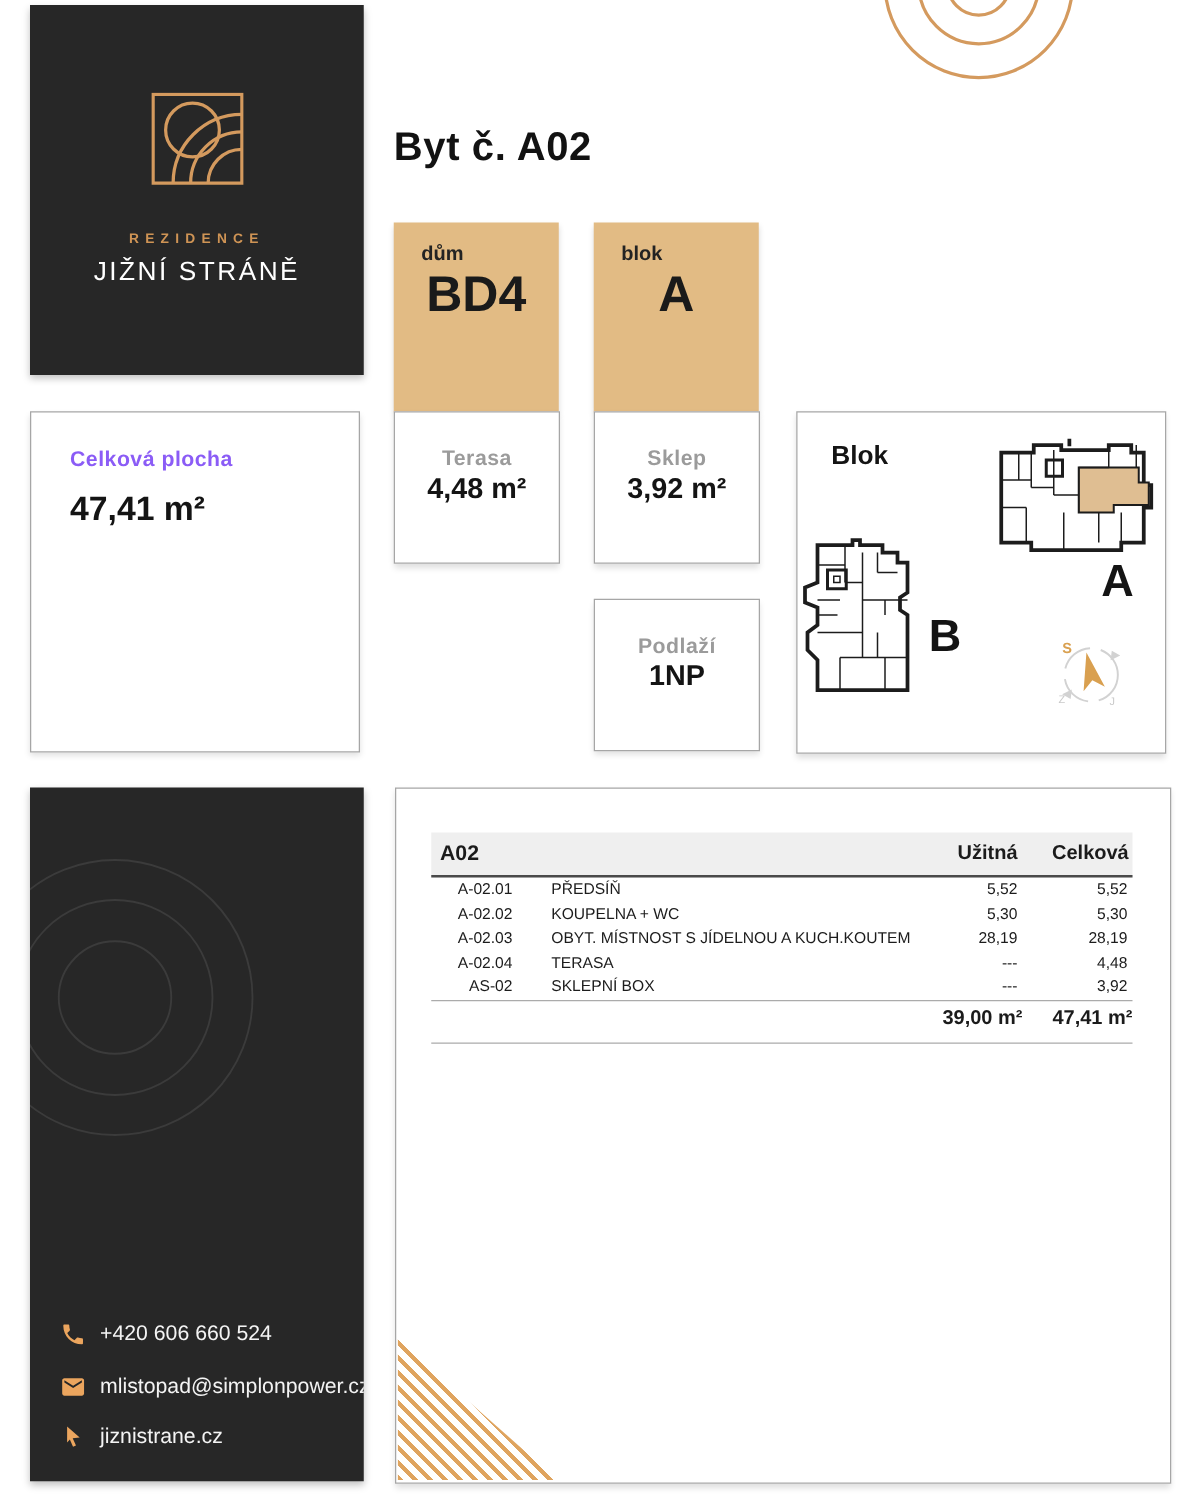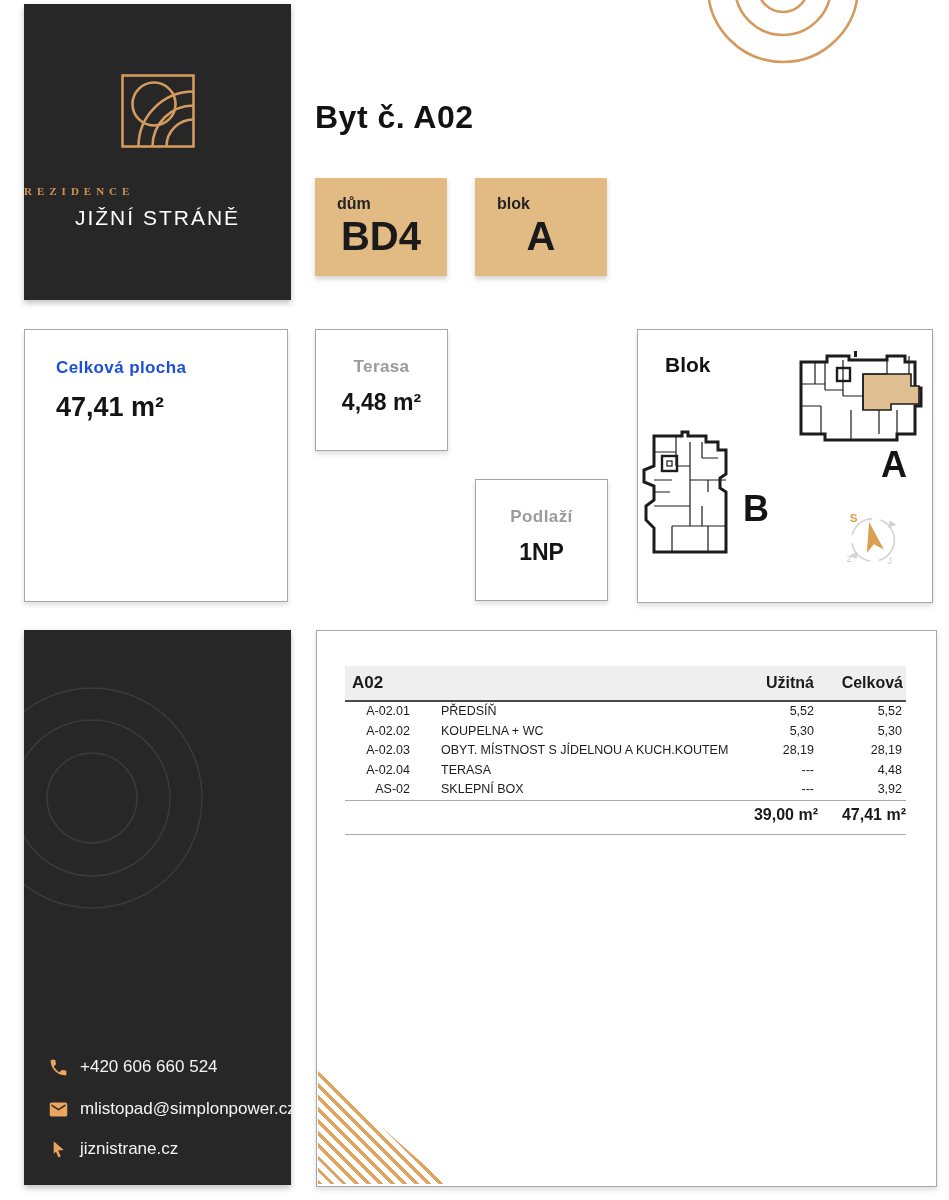--- a/index.html
+++ b/index.html
@@ -6,45 +6,45 @@
   .canvas{position:relative;width:949px;height:1200px;background:#ffffff;overflow:hidden;
           font-family:"Liberation Sans","DejaVu Sans",sans-serif;color:#1b1b1b;}
   .abs{position:absolute;}
 
   
   .arcs-tr{left:690px;top:0;width:180px;height:80px;}
 
   
   .brand-card{left:24px;top:4px;width:267px;height:296px;background:#272727;
               box-shadow:0 3px 6px rgba(0,0,0,.25);}
-  .brand-tagline{position:absolute;left:0;top:181px;width:100%;
-                 color:#cf9455;font-size:11px;font-weight:bold;letter-spacing:5px;font-family:Liberation Serif, serif;}
+  .brand-tagline{position:absolute;left:0;top:181px;width:100%;text-align:center;
+                 color:#cf9455;font-size:11px;font-weight:bold;letter-spacing:5px;}
   .brand-name{position:absolute;left:0;top:202px;width:100%;text-align:center;
               color:#ffffff;font-size:21px;font-weight:500;letter-spacing:2px;}
   .logo-svg{position:absolute;left:97px;top:70px;}
 
   
   .page-title{left:315px;top:99px;font-size:32px;font-weight:bold;letter-spacing:.5px;color:#121212;}
 
   
-  .badge{width:132px;height:98px;background:#e2bb84;box-shadow:0 3px 5px rgba(0,0,0,.18);}
+  .badge{width:132px;height:152px;background:#e2bb84;box-shadow:0 3px 5px rgba(0,0,0,.18);}
   .badge .b-label{position:absolute;left:22px;top:17px;font-size:16px;font-weight:bold;color:#232323;}
   .badge .b-value{position:absolute;left:0;top:36px;width:100%;text-align:center;
                   font-size:40px;font-weight:bold;color:#1a1a1a;}
   .badge-house{left:315px;top:178px;}
   .badge-block{left:475px;top:178px;}
 
   
   .wcard{background:#fff;border:1px solid #a6a6a6;box-shadow:0 3px 5px rgba(0,0,0,.13);}
   .card-total{left:24px;top:329px;width:262px;height:271px;}
-  .card-total .s-label{position:absolute;left:31px;top:28px;font-size:17px;font-weight:bold;color:#1d4ed8;letter-spacing:.4px;}
+  .card-total .s-label{position:absolute;left:31px;top:28px;font-size:17px;font-weight:bold;color:#8b5cf6;letter-spacing:.4px;}
   .card-total .s-value{position:absolute;left:31px;top:62px;font-size:27px;font-weight:bold;color:#141414;}
   .statbox{width:131px;height:120px;text-align:center;}
   .statbox .s-label{display:block;margin-top:27px;font-size:17px;font-weight:bold;color:#9b9b9b;letter-spacing:.4px;}
-  .statbox .s-value{display:block;margin-top:12px;font-size:23px;font-weight:bold;color:#141414;}
+  .statbox .s-value{display:block;margin-top:0;font-size:23px;font-weight:bold;color:#141414;}
   .box-terrace{left:315px;top:329px;} .box-cellar{left:475px;top:329px;}
   .box-layout{left:315px;top:479px;}  .box-floor{left:475px;top:479px;}
 
   
   .card-blok{left:637px;top:329px;width:294px;height:272px;}
   .blok-title{position:absolute;left:27px;top:23px;font-size:21px;font-weight:bold;color:#141414;}
   .plan-a{position:absolute;left:153px;top:20px;}
   .plan-b{position:absolute;left:4px;top:98px;}
   .plan-a-letter{position:absolute;left:243px;top:114px;font-size:36px;font-weight:bold;color:#141414;}
   .plan-b-letter{position:absolute;left:105px;top:158px;font-size:36px;font-weight:bold;color:#141414;}
@@ -123,20 +123,24 @@
 
   <div class="abs wcard card-total">
     <span class="s-label">Celková plocha</span>
     <span class="s-value">47,41 m²</span>
   </div>
 
   <div class="abs wcard statbox box-terrace">
     <span class="s-label">Terasa</span>
     <span class="s-value">4,48 m²</span>
   </div>
+  <div class="abs wcard statbox box-cellar">
+    <span class="s-label">Sklep</span>
+    <span class="s-value">3,92 m²</span>
+  </div>
   <div class="abs wcard statbox box-floor">
     <span class="s-label">Podlaží</span>
     <span class="s-value">1NP</span>
   </div>
 
   <div class="abs wcard card-blok">
     <span class="blok-title">Blok</span>
 
     <svg class="plan-a" width="134" height="100" viewBox="0 0 134 100">
       <path d="M10,20 L10,12 L36,12 L36,6 L58,6 L58,10 L96,10 L96,6 L114,6 L114,12 L124,12 L124,38 L130,38 L130,56 L124,56 L124,84 L106,84 L106,90 L34,90 L34,84 L10,84 Z" fill="#ffffff" stroke="#1c1c1c" stroke-width="3"></path>

